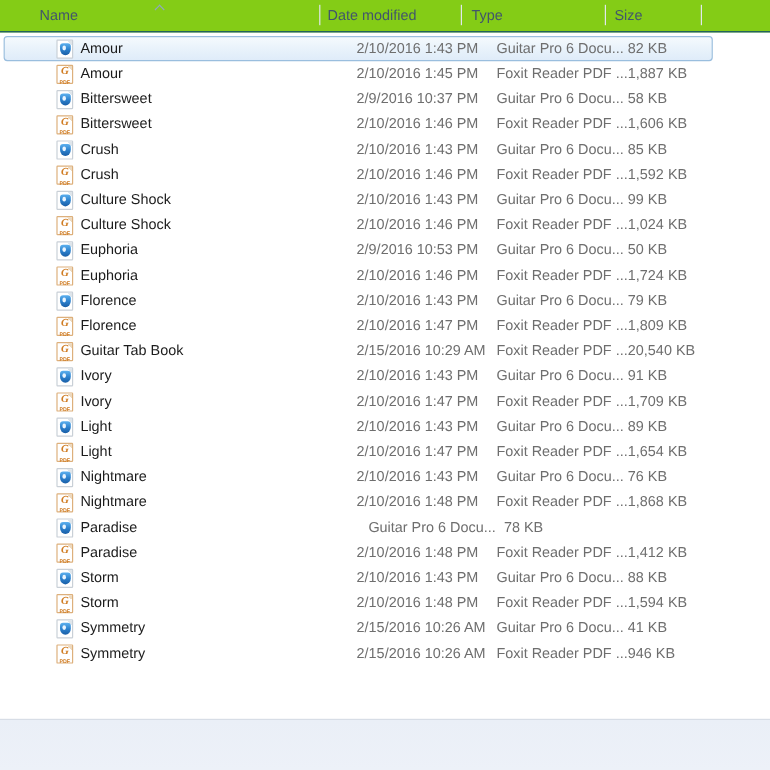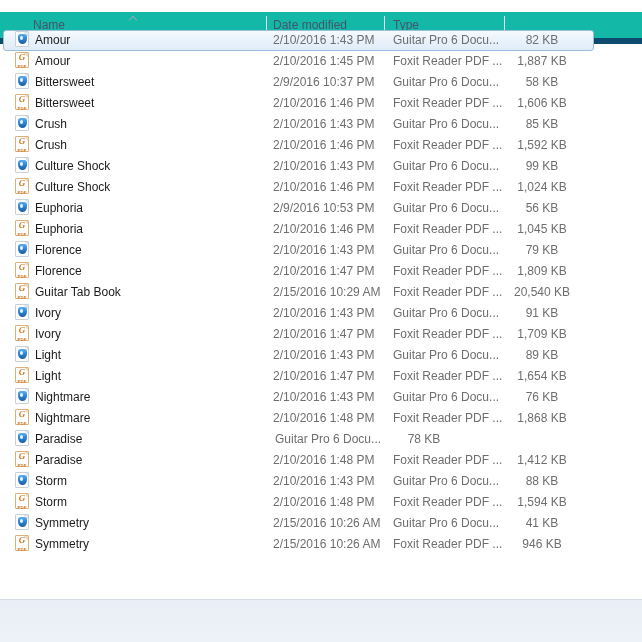--- a/index.html
+++ b/index.html
@@ -3,21 +3,21 @@
 <meta charset="utf-8">
 <style>
   html,body { margin:0; padding:0; background:#fff; }
   .explorer {
     position:relative; width:642px; height:642px; overflow:hidden;
     background:#fff; font-family:"Liberation Sans", sans-serif; font-size:12px;
     -webkit-font-smoothing:antialiased;
   }
 
   
-  .col-header { position:absolute; top:0; left:0; right:0; height:26px; display:flex; background:#14b8a6; border-bottom:6px solid #0c4a6e;margin-top:12px; }
+  .col-header { position:absolute; top:0; left:0; right:0; height:26px; display:flex; background:#84cc16; border-bottom:1px solid #0c4a6e; }
   .hcell { position:relative; color:#42566b; line-height:26px; box-sizing:border-box; white-space:nowrap; }
   .hsep  { position:absolute; right:0; top:4px; width:1px; height:17px; background:#e1e7ed; }
   .hcell-name { width:267px; padding-left:33px; }
   .hcell-date { width:118px; padding-left:6px; }
   .hcell-type { width:120px; padding-left:8px; }
   .hcell-size { width:80px;  padding-left:7px; }
   .hcell-rest { flex:1; }
   .sort-chevron {
     position:absolute; top:5px; left:130px; width:5px; height:5px;
     border-left:1px solid #8fa8bf; border-top:1px solid #8fa8bf; transform:rotate(45deg);
@@ -27,24 +27,24 @@
   .file-list { position:absolute; top:30px; left:0; right:0; }
   .row {
     display:flex; height:21px; line-height:19px; margin:0 3px; width:591px;
     border:1px solid transparent; border-radius:3px; box-sizing:border-box; cursor:default;
   }
   .row.selected {
     border-color:#9abede;
     background:linear-gradient(180deg,#f5fafd 0%,#eaf3fb 45%,#dfecf9 100%);
   }
   .cell { box-sizing:border-box; white-space:nowrap; overflow:hidden; }
-  .cell-name { width:264px; display:flex; padding-left:10px; color:#1c1c1c; }
+  .cell-name { width:264px; display:flex; align-items:center; padding-left:10px; color:#1c1c1c;margin-left:32px; }
   .cell-date { width:118px; padding-left:5px; color:#6e6e6e; }
   .cell-type { width:120px; padding-left:7px; color:#6e6e6e; }
-  .cell-size { width:72px;  text-align:center; color:#6e6e6e; }
+  .cell-size { width:72px;  text-align:left; color:#6e6e6e; }
   .fname { white-space:nowrap; }
 
   
   .fileicon { position:relative; width:16px; height:16px; flex:0 0 16px; margin-right:5px; }
   .page {
     position:absolute; top:0; bottom:0; left:1px; right:1px; background:#fff;
     border:1px solid #c9d0d7; border-radius:1px; box-sizing:border-box;
   }
   .page::after {
     content:''; position:absolute; top:0; right:0; width:4px; height:4px;
@@ -91,20 +91,24 @@
       <span class="hsep"></span>
     </div>
     <div class="hcell hcell-date">
       <span>Date modified</span>
       <span class="hsep"></span>
     </div>
     <div class="hcell hcell-type">
       <span>Type</span>
       <span class="hsep"></span>
     </div>
+    <div class="hcell hcell-size">
+      <span>Size</span>
+      <span class="hsep"></span>
+    </div>
     <div class="hcell hcell-rest"></div>
   </div>
 
   <div class="file-list">
       <div class="row selected">
       <div class="cell cell-name">
         <span class="fileicon">
             <span class="page"></span>
             <span class="gp-pick"></span>
           </span>
@@ -205,34 +209,34 @@
       <div class="row">
       <div class="cell cell-name">
         <span class="fileicon">
             <span class="page"></span>
             <span class="gp-pick"></span>
           </span>
         <span class="fname">Euphoria</span>
       </div>
       <div class="cell cell-date">2/9/2016 10:53 PM</div>
       <div class="cell cell-type">Guitar Pro 6 Docu...</div>
-      <div class="cell cell-size">56 KB</div>
+      <div class="cell cell-size">50 KB</div>
     </div>
       <div class="row">
       <div class="cell cell-name">
         <span class="fileicon">
             <span class="page pdf-page"></span>
             <span class="pdf-g">G</span>
             <span class="pdf-label">PDF</span>
           </span>
         <span class="fname">Euphoria</span>
       </div>
       <div class="cell cell-date">2/10/2016 1:46 PM</div>
       <div class="cell cell-type">Foxit Reader PDF ...</div>
-      <div class="cell cell-size">1,045 KB</div>
+      <div class="cell cell-size">1,724 KB</div>
     </div>
       <div class="row">
       <div class="cell cell-name">
         <span class="fileicon">
             <span class="page"></span>
             <span class="gp-pick"></span>
           </span>
         <span class="fname">Florence</span>
       </div>
       <div class="cell cell-date">2/10/2016 1:43 PM</div>

